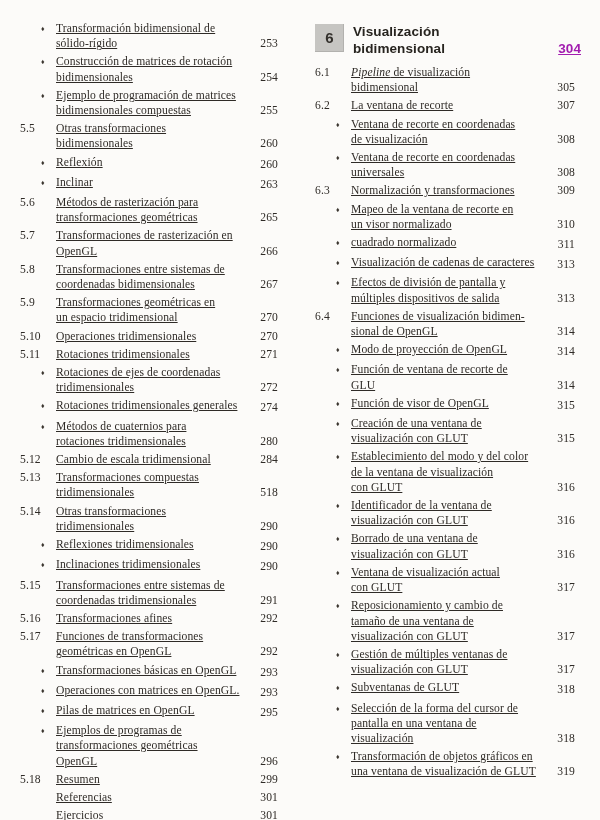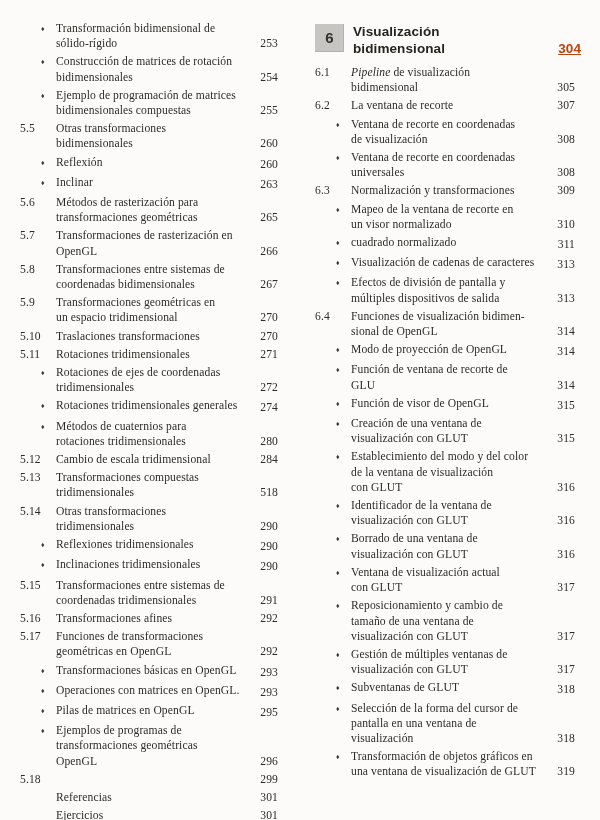--- a/index.html
+++ b/index.html
@@ -27,21 +27,21 @@
   .entry { position: relative; display: flex; margin-top: 3px; }
   .entries .entry:first-child { margin-top: 0; }
   .marker { flex: 0 0 36px; width: 36px; }
   .marker .diamond {
     display: inline-block;
     margin-left: 21px;
     font-size: 7px;
     transform: translateY(-1.5px);
     color: #3a352f;
   }
-  .body { flex: 1; min-width: 0; }
+  .body { flex: 1; min-width: 0; text-decoration: underline; }
   .pagenum { position: absolute; right: 6px; bottom: 0; }
 
   .chapter-header {
     display: flex;
     align-items: flex-start;
     margin-bottom: 8px;
     font-family: "Liberation Sans", sans-serif;
     font-weight: bold;
   }
   .chapter-box {
@@ -57,21 +57,21 @@
     margin-left: 9px;
     font-size: 13.5px;
     line-height: 16.5px;
     letter-spacing: 0.1px;
     color: #27241f;
   }
   .chapter-page {
     align-self: flex-end;
     font-size: 13.5px;
     line-height: 16.5px;
-    color: #c2410c;
+    color: #a21caf;
     text-decoration: underline;
   }
   i { font-style: italic; margin-top: 36px; }
 </style>
 </head>
 <body>
 
 <div class="page">
 
   <div class="col entries" id="col-left">
@@ -149,21 +149,21 @@
         <span class="marker">5.9</span>
         <div class="body">
           <div class="line">Transformaciones geométricas en</div>
           <div class="line">un espacio tridimensional</div>
         </div>
         <span class="pagenum">270</span>
       </div>
       <div class="entry">
         <span class="marker">5.10</span>
         <div class="body">
-          <div class="line">Traslaciones transformaciones</div>
+          <div class="line">Operaciones tridimensionales</div>
         </div>
         <span class="pagenum">270</span>
       </div>
       <div class="entry">
         <span class="marker">5.11</span>
         <div class="body">
           <div class="line">Rotaciones tridimensionales</div>
         </div>
         <span class="pagenum">271</span>
       </div>
@@ -275,20 +275,23 @@
         <span class="marker"><span class="diamond">♦</span></span>
         <div class="body">
           <div class="line">Ejemplos de programas de</div>
           <div class="line">transformaciones geométricas</div>
           <div class="line">OpenGL</div>
         </div>
         <span class="pagenum">296</span>
       </div>
       <div class="entry">
         <span class="marker">5.18</span>
+        <div class="body">
+          <div class="line">Resumen</div>
+        </div>
         <span class="pagenum">299</span>
       </div>
       <div class="entry">
         <span class="marker"></span>
         <div class="body">
           <div class="line">Referencias</div>
         </div>
         <span class="pagenum">301</span>
       </div>
       <div class="entry">

